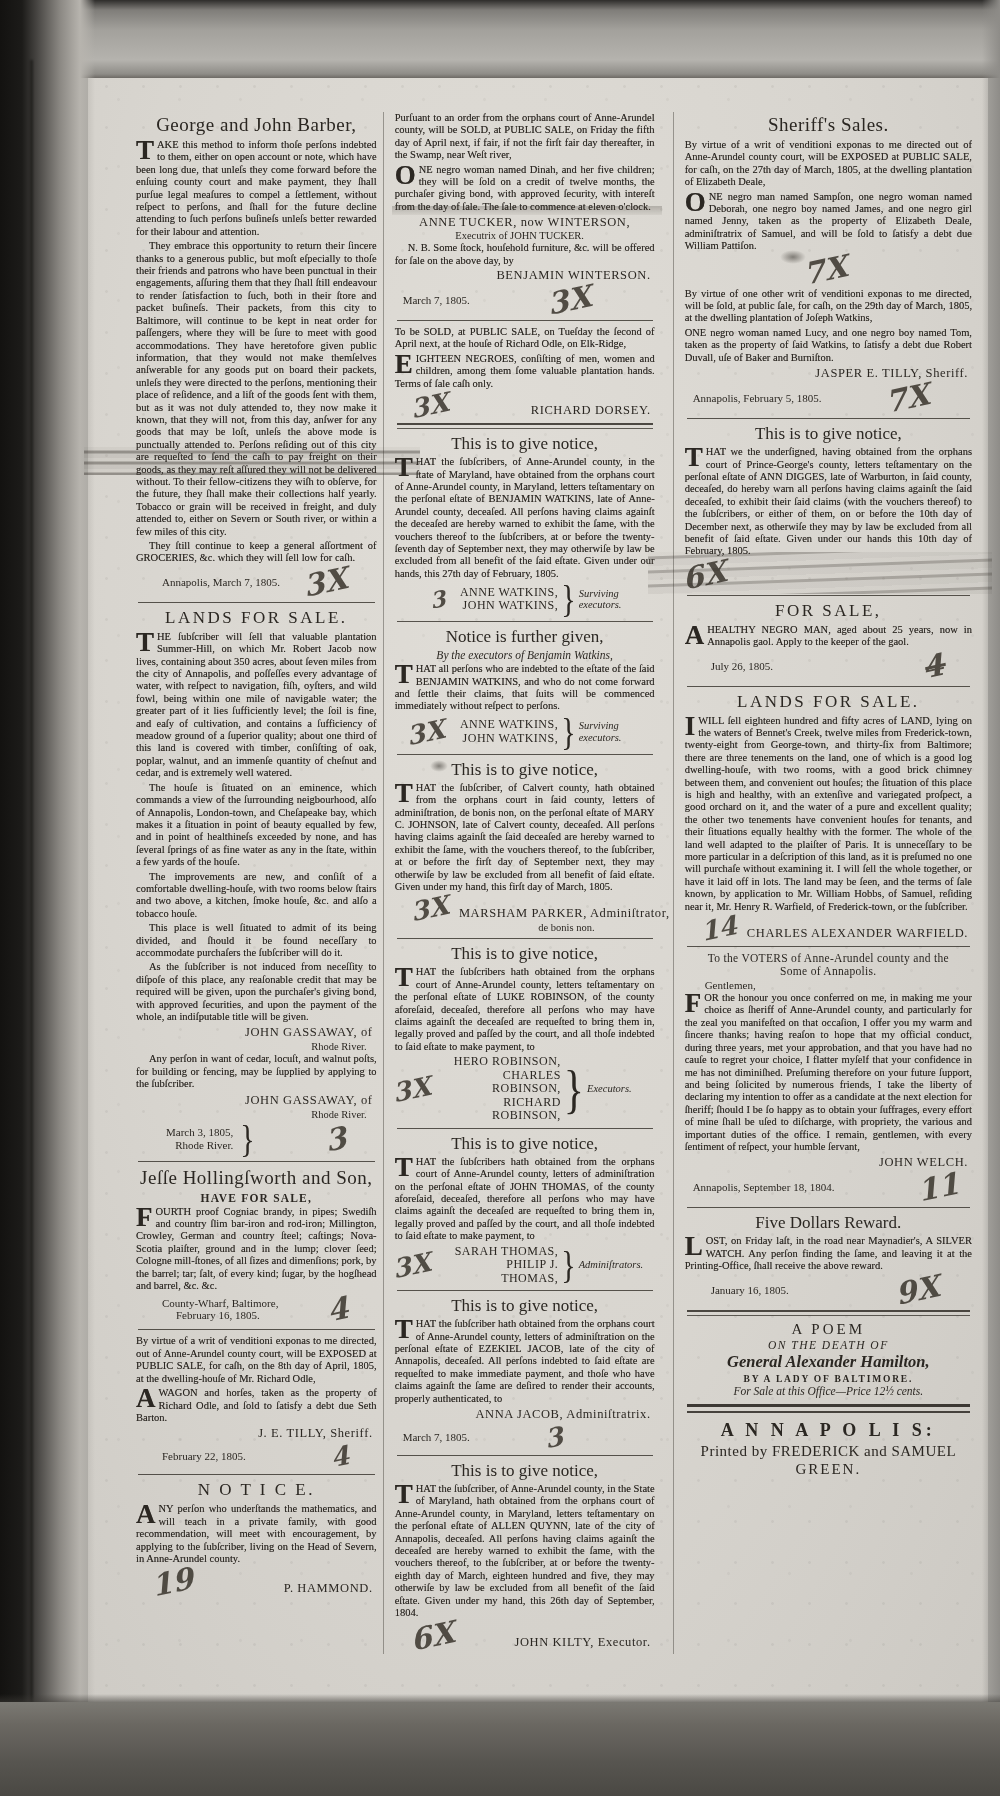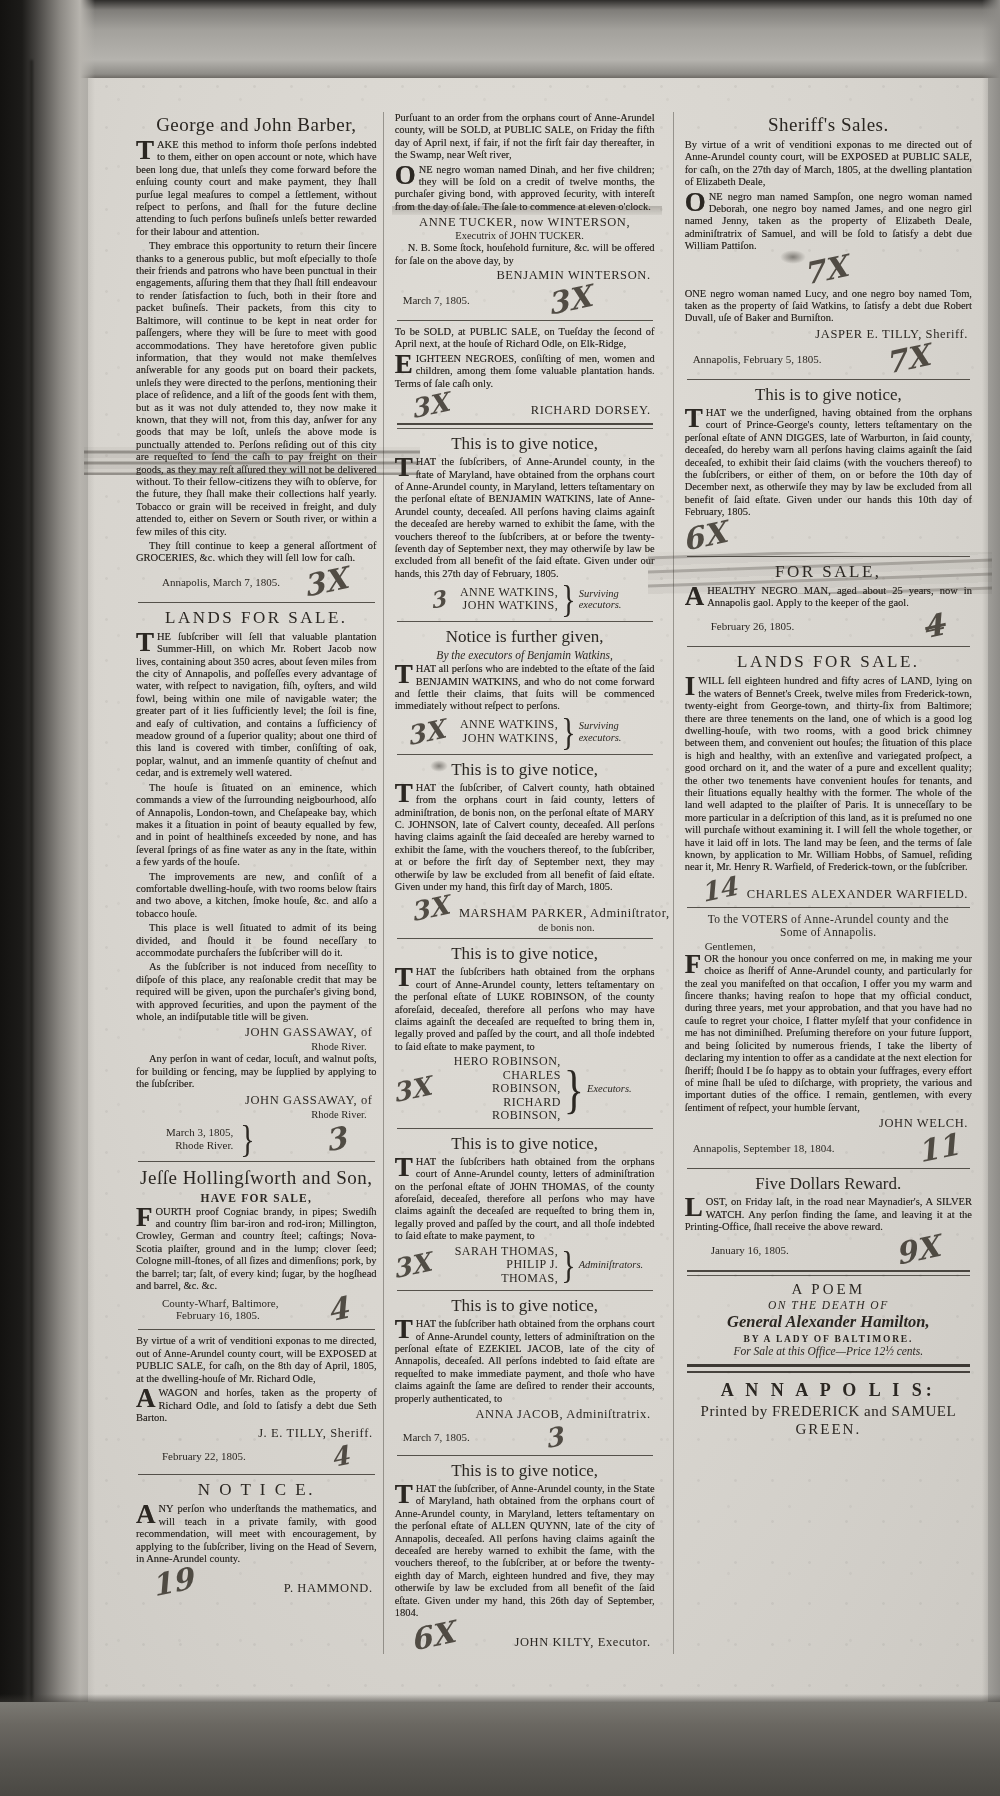--- a/index.html
+++ b/index.html
@@ -314,20 +314,21 @@
       <section class="art">
         <h2 class="h-title">Sheriff's Sales.</h2>
         <p class="body">By virtue of a writ of venditioni exponas to me directed out of Anne-Arundel county court, will be EXPOSED at PUBLIC SALE, for caſh, on the 27th day of March, 1805, at the dwelling plantation of Elizabeth Deale,</p>
         <p class="body"><span class="dc">O</span><span>NE negro man named Sampſon, one negro woman named Deborah, one negro boy named James, and one negro girl named Jenny, taken as the property of Elizabeth Deale, adminiſtratrix of Samuel, and will be ſold to ſatisfy a debt due William Pattiſon.</span></p>
         <div class="mark-row">
             <span class="mark big">7X</span>
           </div>
       </section>
 
       <section class="art">
+        <p class="body">By virtue of one other writ of venditioni exponas to me directed, will be ſold, at public ſale, for caſh, on the 29th day of March, 1805, at the dwelling plantation of Joſeph Watkins,</p>
         <p class="body">ONE negro woman named Lucy, and one negro boy named Tom, taken as the property of ſaid Watkins, to ſatisfy a debt due Robert Duvall, uſe of Baker and Burniſton.</p>
         <div class="sig-row">
             <span class="sig-name">JASPER E. TILLY, Sheriff.</span>
           </div>
         <div class="dateline" style="padding-left:8px;gap:12px;">
             <span>Annapolis, February 5, 1805.</span>
             <span class="mark big" style="margin-right:40px;">7X</span>
           </div>
       </section>
       <hr class="rule">
@@ -338,21 +339,21 @@
         <div style="display:flex;align-items:center;gap:6px;">
           <span class="mark big">6X</span>
         </div>
       </section>
       <hr class="rule">
 
       <section class="art">
         <h2 class="h-caps">FOR SALE,</h2>
         <p class="body"><span class="dc">A</span><span>HEALTHY NEGRO MAN, aged about 25 years, now in Annapolis gaol.  Apply to the keeper of the gaol.</span></p>
         <div class="dateline">
-            <span>February 26, 1805.</span>
+            <span>July 26, 1805.</span>
             <span class="mark big" style="text-decoration:line-through;">4</span>
           </div>
       </section>
       <hr class="rule">
 
       <section class="art">
         <h2 class="h-caps">LANDS FOR SALE.</h2>
         <p class="body"><span class="dc">I</span><span>WILL ſell eighteen hundred and fifty acres of LAND, lying on the waters of Bennet's Creek, twelve miles from Frederick-town, twenty-eight from George-town, and thirty-ſix from Baltimore; there are three tenements on the land, one of which is a good log dwelling-houſe, with two rooms, with a good brick chimney between them, and convenient out houſes; the ſituation of this place is high and healthy, with an extenſive and variegated proſpect, a good orchard on it, and the water of a pure and excellent quality; the other two tenements have convenient houſes for tenants, and their ſituations equally healthy with the former.  The whole of the land well adapted to the plaiſter of Paris.  It is unneceſſary to be more particular in a deſcription of this land, as it is preſumed no one will purchaſe without examining it.  I will ſell the whole together, or have it laid off in lots.  The land may be ſeen, and the terms of ſale known, by application to Mr. William Hobbs, of Samuel, reſiding near it, Mr. Henry R. Warfield, of Frederick-town, or the ſubſcriber.</span></p>
         <div class="sig-row spread">
             <span class="mark">14</span>

